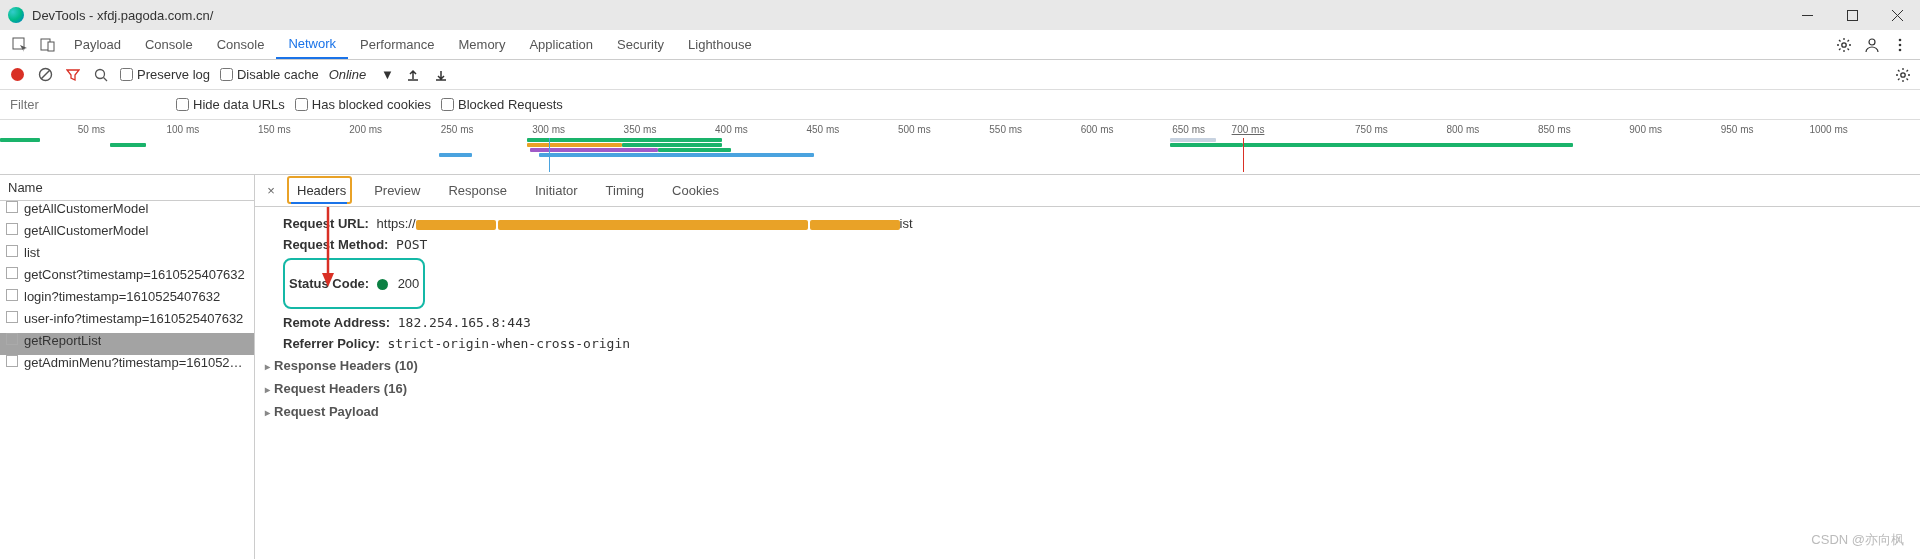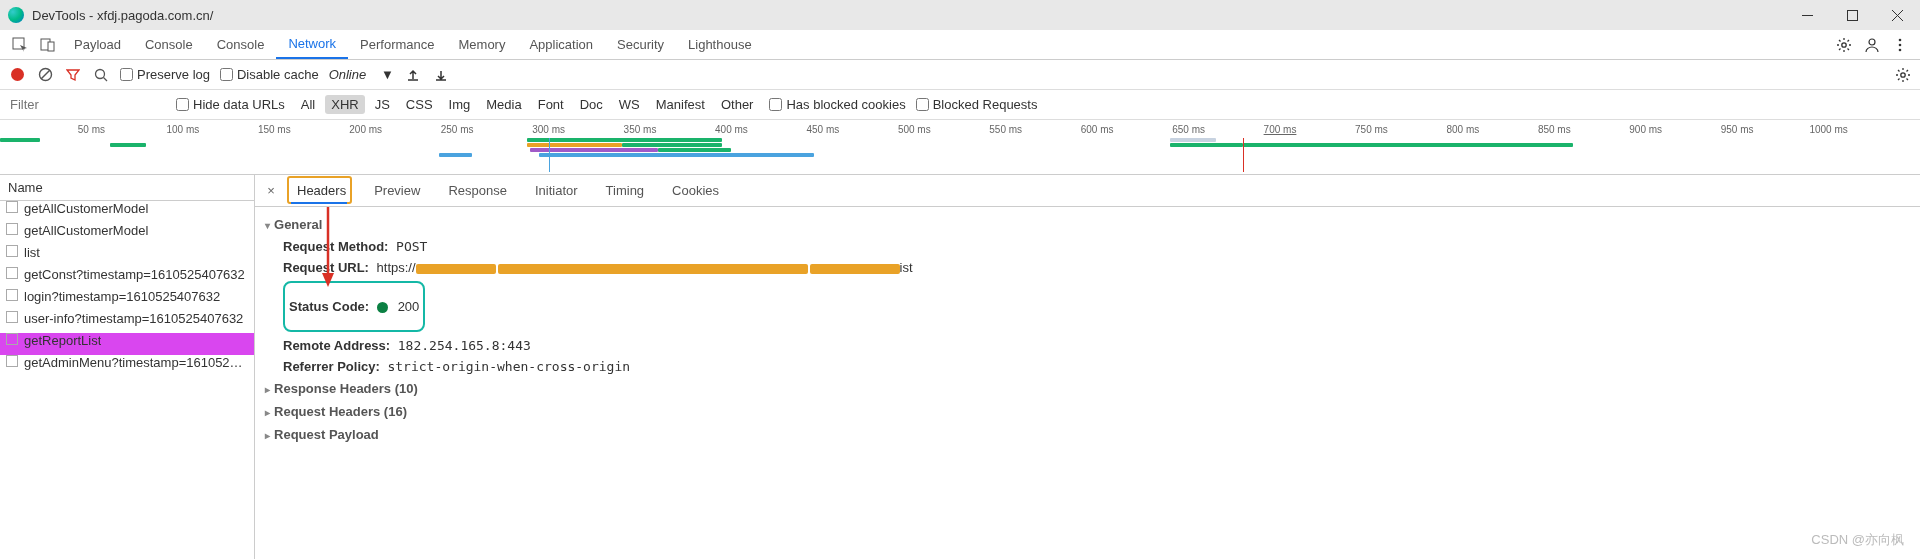--- a/index.html
+++ b/index.html
@@ -43,21 +43,21 @@
   .timeline .track { position: absolute; left: 0; right: 0; top: 18px; height: 33px; }
   .timeline .bar { position: absolute; height: 4px; border-radius: 1px; }
   .timeline .vline { position: absolute; top: 18px; bottom: 2px; width: 1px; }
 
   
   .lower { display: flex; height: calc(559px - 30px - 30px - 30px - 30px - 55px); }
   .reqlist { width: 255px; border-right: 1px solid #ccc; display: flex; flex-direction: column; }
   .reqlist .head { height: 26px; border-bottom: 1px solid #ccc; display: flex; align-items: center; padding: 0 8px; font-size: 13px; }
   .reqlist .row { height: 22px; display: flex; align-items: flex-start; padding: 0 6px; gap: 6px; font-size: 13px; white-space: nowrap; overflow: hidden; text-overflow: ellipsis; }
   .reqlist .row .fav { width: 12px; height: 12px; border: 1px solid #aaa; flex-shrink: 0; }
-  .reqlist .row.selected { background: #d946ef; }
+  .reqlist .row.selected { background: #a3a3a3; }
 
   
   .details { flex: 1; display: flex; flex-direction: column; position: relative; }
   .details-tabs { height: 32px; border-bottom: 1px solid #ccc; display: flex; align-items: stretch; padding-left: 4px; }
   .details-tabs .close { width: 24px; display: flex; align-items: center; justify-content: center; color: #666; }
   .details-tabs .dtab { padding: 0 14px; display: flex; align-items: center; color: #555; font-size: 13px; cursor: pointer; }
   .details-tabs .dtab.active { color: #333; }
   .headers-highlight { position: absolute; left: 32px; top: 1px; width: 65px; height: 28px; border: 2px solid #e9a227; border-radius: 3px; pointer-events: none; }
   .headers-underline { position: absolute; left: 36px; top: 27px; width: 56px; height: 2px; background: #1a73e8; pointer-events: none; }
 
@@ -195,33 +195,20 @@
       </svg>
     </div>
 </div>
 
 <div class="filter-row">
   <input class="filter-input" placeholder="Filter" style="">
   <label class="checkbox-wrap">
       <input type="checkbox" style="">
       <span>Hide data URLs</span>
     </label>
-  <div id="type-pills" style="display:flex;gap:4px;">
-      <div class="type-pill">All</div>
-      <div class="type-pill active">XHR</div>
-      <div class="type-pill">JS</div>
-      <div class="type-pill">CSS</div>
-      <div class="type-pill">Img</div>
-      <div class="type-pill">Media</div>
-      <div class="type-pill">Font</div>
-      <div class="type-pill">Doc</div>
-      <div class="type-pill">WS</div>
-      <div class="type-pill">Manifest</div>
-      <div class="type-pill">Other</div>
-    </div>
   <label class="checkbox-wrap">
       <input type="checkbox" style="">
       <span>Has blocked cookies</span>
     </label>
   <label class="checkbox-wrap">
       <input type="checkbox" style="">
       <span>Blocked Requests</span>
     </label>
 </div>
 
@@ -233,21 +220,21 @@
       <div class="tick" style="left: 365.714px;">200 ms</div>
       <div class="tick" style="left: 457.143px;">250 ms</div>
       <div class="tick" style="left: 548.571px;">300 ms</div>
       <div class="tick" style="left: 640px;">350 ms</div>
       <div class="tick" style="left: 731.429px;">400 ms</div>
       <div class="tick" style="left: 822.857px;">450 ms</div>
       <div class="tick" style="left: 914.286px;">500 ms</div>
       <div class="tick" style="left: 1005.71px;">550 ms</div>
       <div class="tick" style="left: 1097.14px;">600 ms</div>
       <div class="tick" style="left: 1188.57px;">650 ms</div>
-      <div class="tick" style="left: 1280px; text-decoration: underline;">700 ms</div>
+      <div class="tick" style="left: 1248px; text-decoration: underline;">700 ms</div>
       <div class="tick" style="left: 1371.43px;">750 ms</div>
       <div class="tick" style="left: 1462.86px;">800 ms</div>
       <div class="tick" style="left: 1554.29px;">850 ms</div>
       <div class="tick" style="left: 1645.71px;">900 ms</div>
       <div class="tick" style="left: 1737.14px;">950 ms</div>
       <div class="tick" style="left: 1828.57px;">1000 ms</div>
     </div>
   <div class="track" id="timeline-track">
       <div class="bar" style="left: 0px; width: 40.2286px; top: 0px; background: rgb(26, 179, 107);"></div>
       <div class="bar" style="left: 109.714px; width: 36.5714px; top: 5px; background: rgb(26, 179, 107);"></div>
@@ -314,35 +301,34 @@
           <div class="dtab">Response</div>
           <div class="dtab">Initiator</div>
           <div class="dtab">Timing</div>
           <div class="dtab">Cookies</div>
         </div>
     </div>
     <div class="headers-highlight"></div>
     <div class="headers-underline"></div>
 
     <div class="details-body">
-      <div class="section-head"><span>General</span></div>
-
-      <div class="kv">
-        <span class="k">Request Method:</span>
-        <span class="v">POST</span>
-      </div>
 
       <div class="kv">
         <span class="k">Request URL:</span>
         <span class="v">
           <span>https://</span><span class="url-censor" style="width:80px;"></span><span class="url-censor" style="width:310px;margin-left:2px;"></span><span class="url-censor" style="width:90px;margin-left:2px;"></span><span>ist</span>
         </span>
       </div>
 
       <div class="kv">
+        <span class="k">Request Method:</span>
+        <span class="v">POST</span>
+      </div>
+
+      <div class="kv">
         <span class="status-box">
           <span class="k">Status Code:</span>
           <span class="v"><span class="status-dot"></span> <span>200</span></span>
         </span>
       </div>
 
       <div class="kv">
         <span class="k">Remote Address:</span>
         <span class="v">182.254.165.8:443</span>
       </div>

